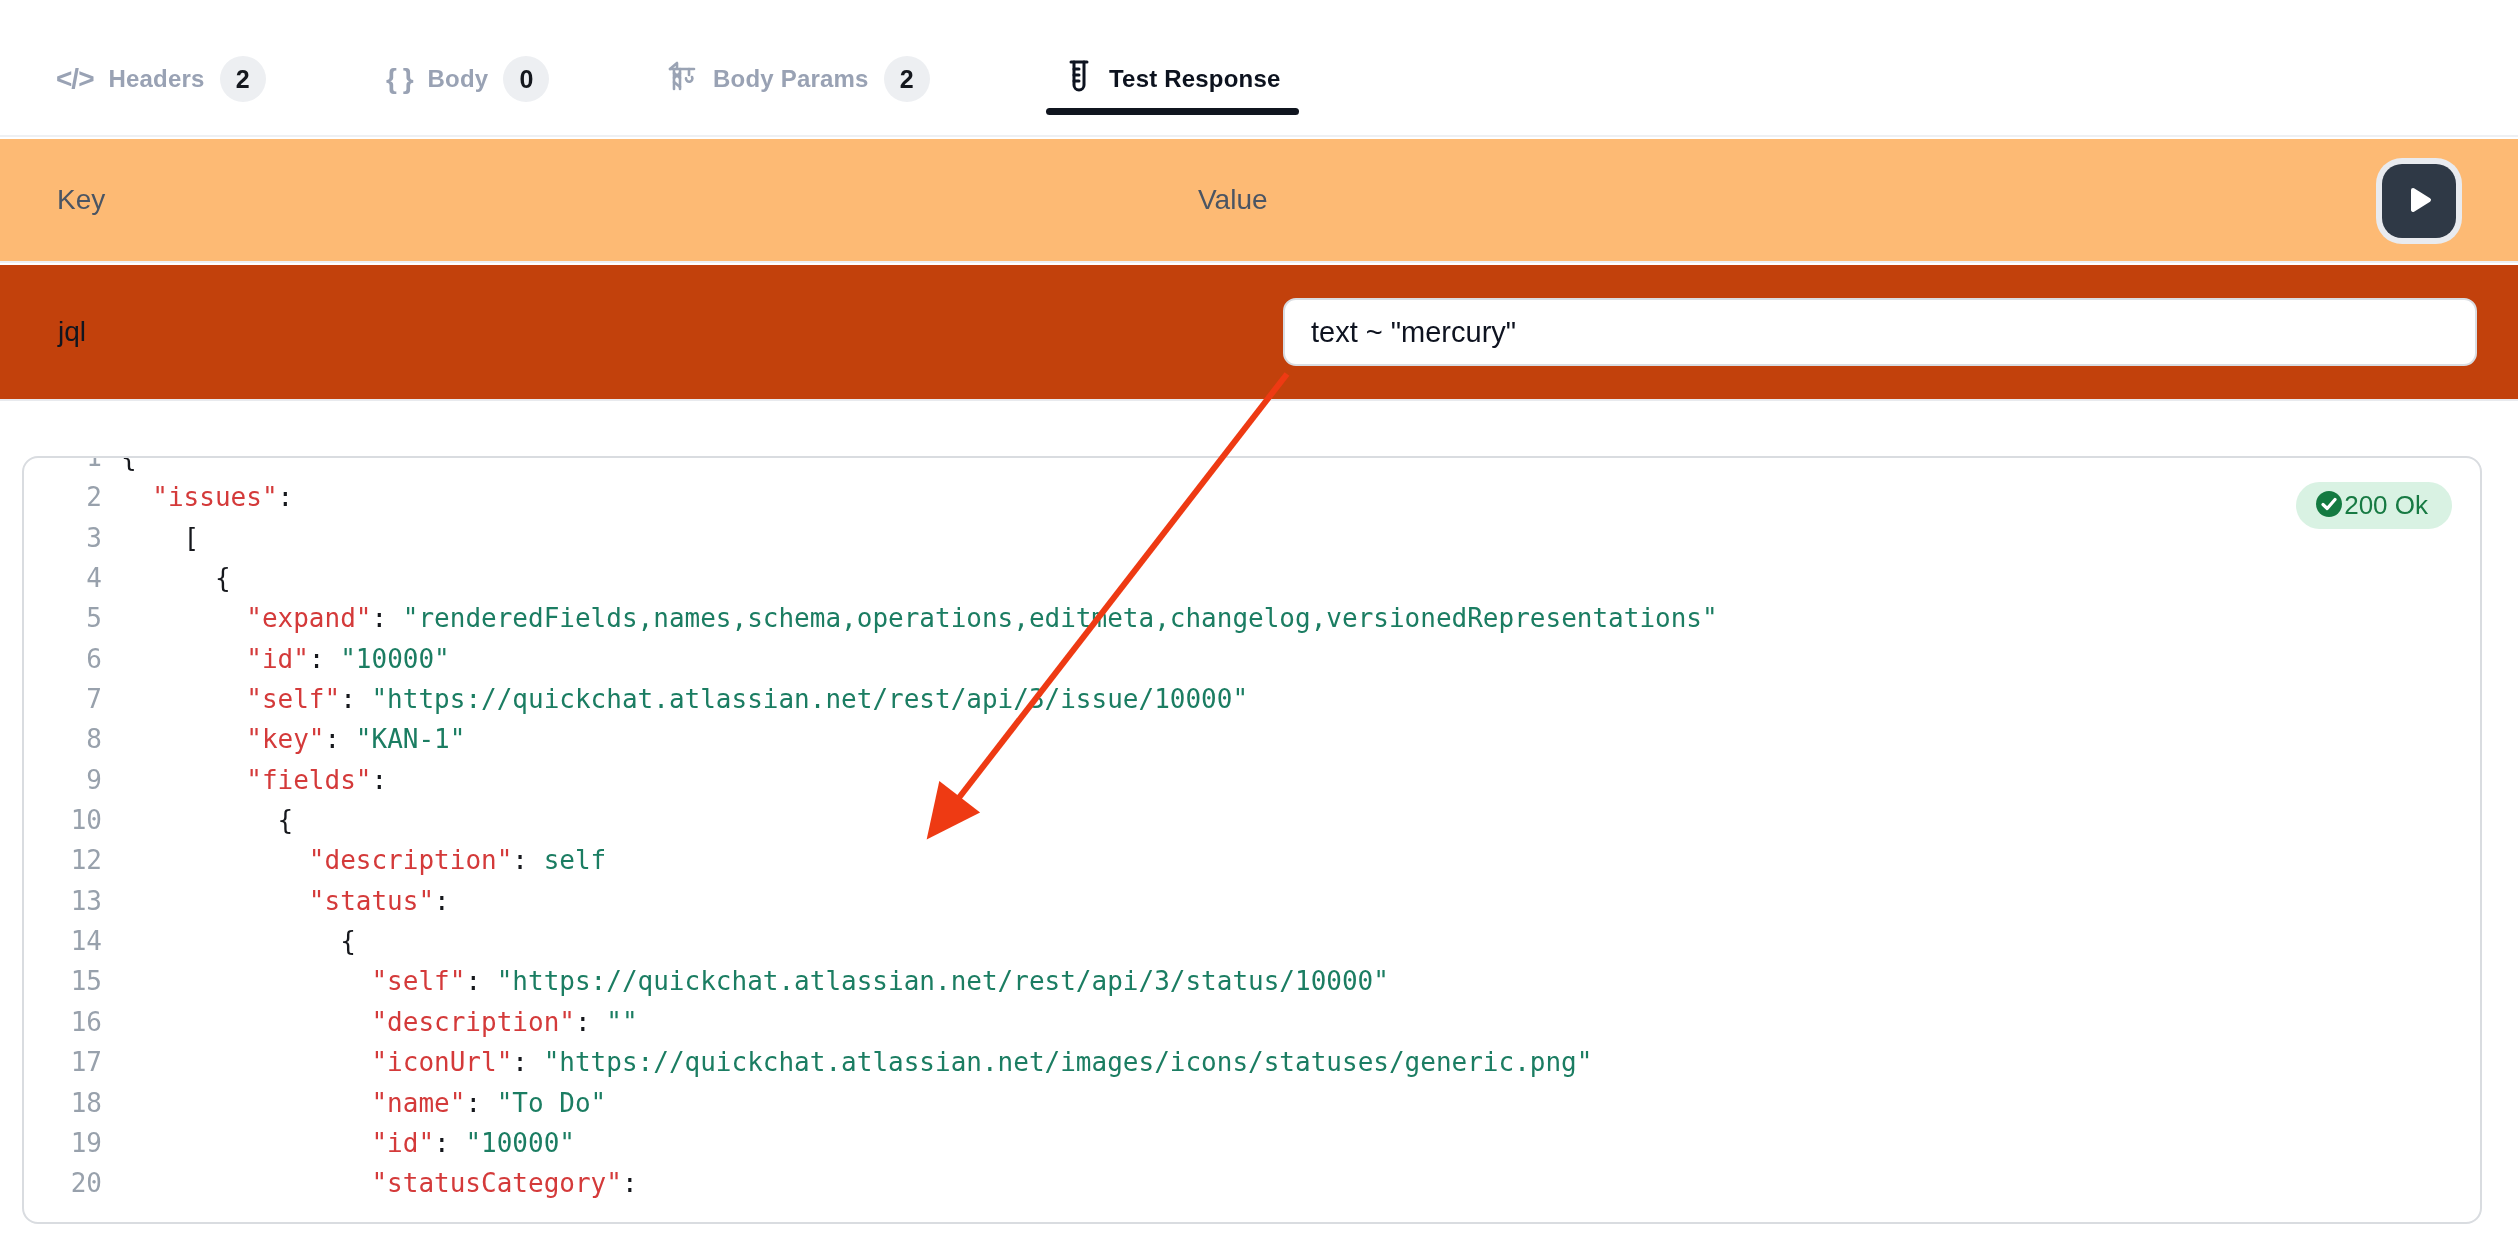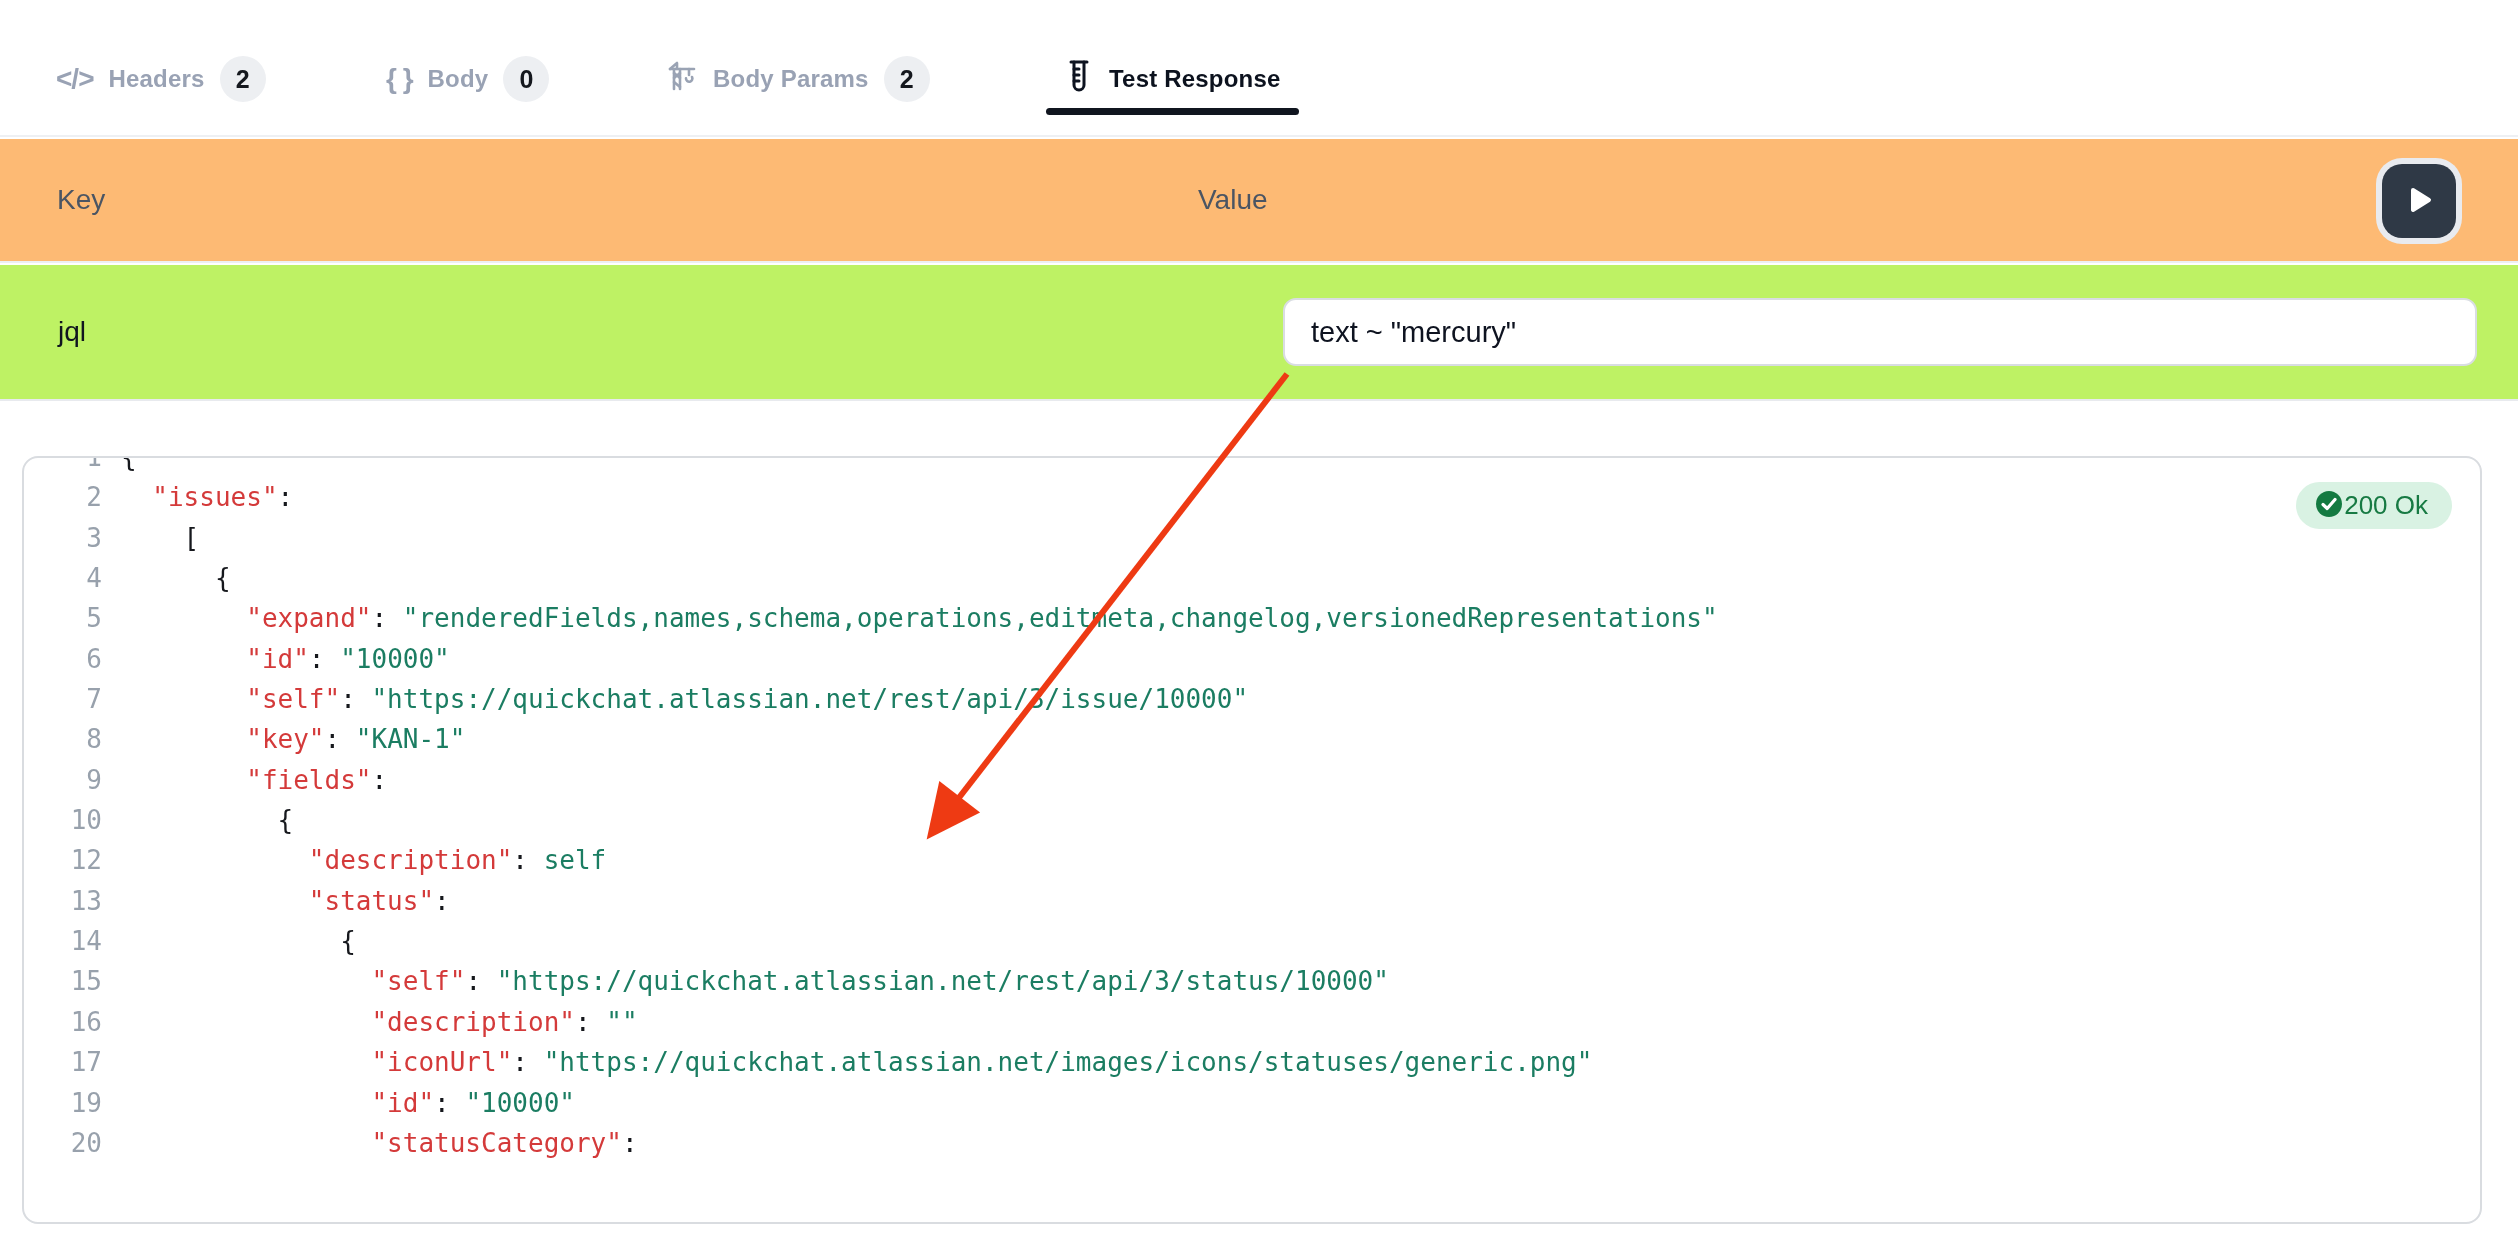--- a/index.html
+++ b/index.html
@@ -34,21 +34,21 @@
                font-size:28px; color:#4b5563; }
   .col-key { left:57px; }
   .col-value { left:1198px; }
   .run-button { position:absolute; right:62px; top:25px; width:74px; height:74px;
         border-radius:20px; background:var(--play-bg); border:none; cursor:pointer;
         display:flex; align-items:center; justify-content:center;
         box-shadow:0 0 0 6px #e9ebef; }
 
   
   .kv-row { position:absolute; left:0; top:265px; width:2518px; height:136px;
-            background:#bef264; border-bottom:2px solid #e8eaee; }
+            background:#c2410c; border-bottom:2px solid #e8eaee; }
   .row-key { position:absolute; left:58px; top:0; height:134px; display:flex;
              align-items:center; font-size:28px; color:#10151f; }
   .value-input { position:absolute; left:1283px; top:33px; width:1194px; height:68px;
         border:2px solid #d9dde2; border-radius:13px; padding:0 26px;
         font-size:29px; color:#0e1320; font-family:"Liberation Sans", sans-serif;
         background:#fff; outline:none; }
 
   
   .code-panel { position:absolute; left:22px; top:456px; width:2460px; height:768px;
         background:#fff; border:2px solid #d9dce0; border-radius:16px;
@@ -146,20 +146,21 @@
         <div class="code-line"><span class="ln">7</span><span class="lc"><span class="seg-p">        </span><span class="seg-k">"self"</span><span class="seg-p">: </span><span class="seg-s">"https://quickchat.atlassian.net/rest/api/3/issue/10000"</span></span></div>
         <div class="code-line"><span class="ln">8</span><span class="lc"><span class="seg-p">        </span><span class="seg-k">"key"</span><span class="seg-p">: </span><span class="seg-s">"KAN-1"</span></span></div>
         <div class="code-line"><span class="ln">9</span><span class="lc"><span class="seg-p">        </span><span class="seg-k">"fields"</span><span class="seg-p">:</span></span></div>
         <div class="code-line"><span class="ln">10</span><span class="lc"><span class="seg-p">          {</span></span></div>
         <div class="code-line"><span class="ln">12</span><span class="lc"><span class="seg-p">            </span><span class="seg-k">"description"</span><span class="seg-p">: </span><span class="seg-s">self</span></span></div>
         <div class="code-line"><span class="ln">13</span><span class="lc"><span class="seg-p">            </span><span class="seg-k">"status"</span><span class="seg-p">:</span></span></div>
         <div class="code-line"><span class="ln">14</span><span class="lc"><span class="seg-p">              {</span></span></div>
         <div class="code-line"><span class="ln">15</span><span class="lc"><span class="seg-p">                </span><span class="seg-k">"self"</span><span class="seg-p">: </span><span class="seg-s">"https://quickchat.atlassian.net/rest/api/3/status/10000"</span></span></div>
         <div class="code-line"><span class="ln">16</span><span class="lc"><span class="seg-p">                </span><span class="seg-k">"description"</span><span class="seg-p">: </span><span class="seg-s">""</span></span></div>
         <div class="code-line"><span class="ln">17</span><span class="lc"><span class="seg-p">                </span><span class="seg-k">"iconUrl"</span><span class="seg-p">: </span><span class="seg-s">"https://quickchat.atlassian.net/images/icons/statuses/generic.png"</span></span></div>
+        <div class="code-line"><span class="ln">18</span><span class="lc"><span class="seg-p">                </span><span class="seg-k">"name"</span><span class="seg-p">: </span><span class="seg-s">"To Do"</span></span></div>
         <div class="code-line"><span class="ln">19</span><span class="lc"><span class="seg-p">                </span><span class="seg-k">"id"</span><span class="seg-p">: </span><span class="seg-s">"10000"</span></span></div>
         <div class="code-line"><span class="ln">20</span><span class="lc"><span class="seg-p">                </span><span class="seg-k">"statusCategory"</span><span class="seg-p">:</span></span></div>
       </div>
     <div class="status-badge">
       <span class="icon-svg">
         <svg width="30" height="30" viewBox="0 0 30 30">
           <circle cx="15" cy="15" r="13" fill="#147a41"></circle>
           <path d="M9 15.5 L13.2 19.5 L21 10.5" stroke="#ffffff" stroke-width="3.2" fill="none" stroke-linecap="round" stroke-linejoin="round"></path>
         </svg>
       </span>

